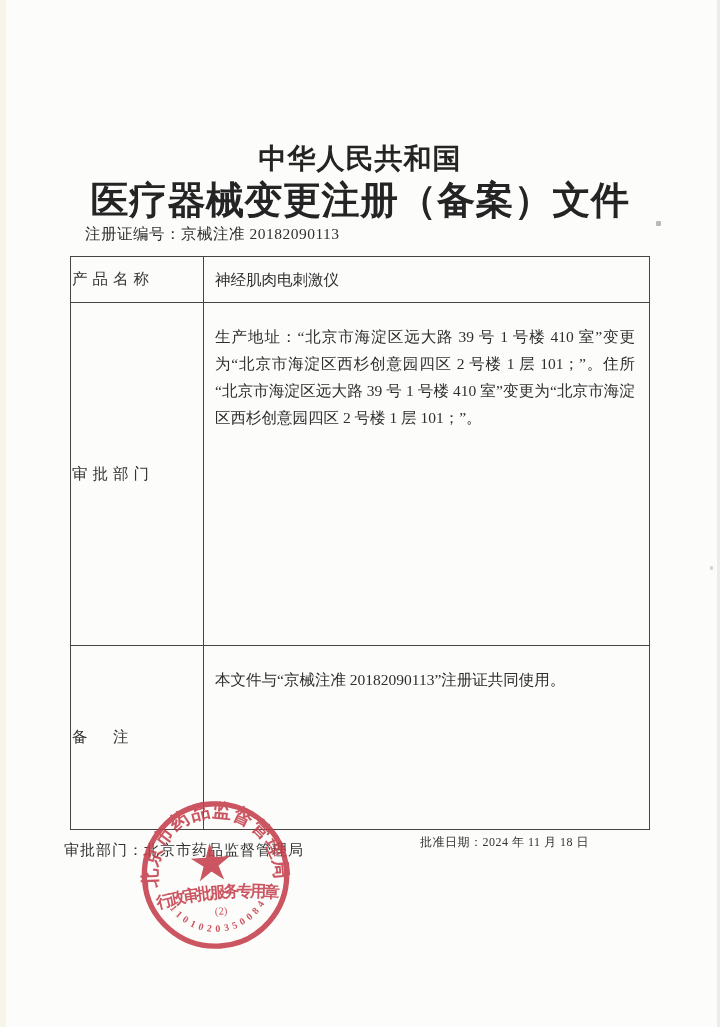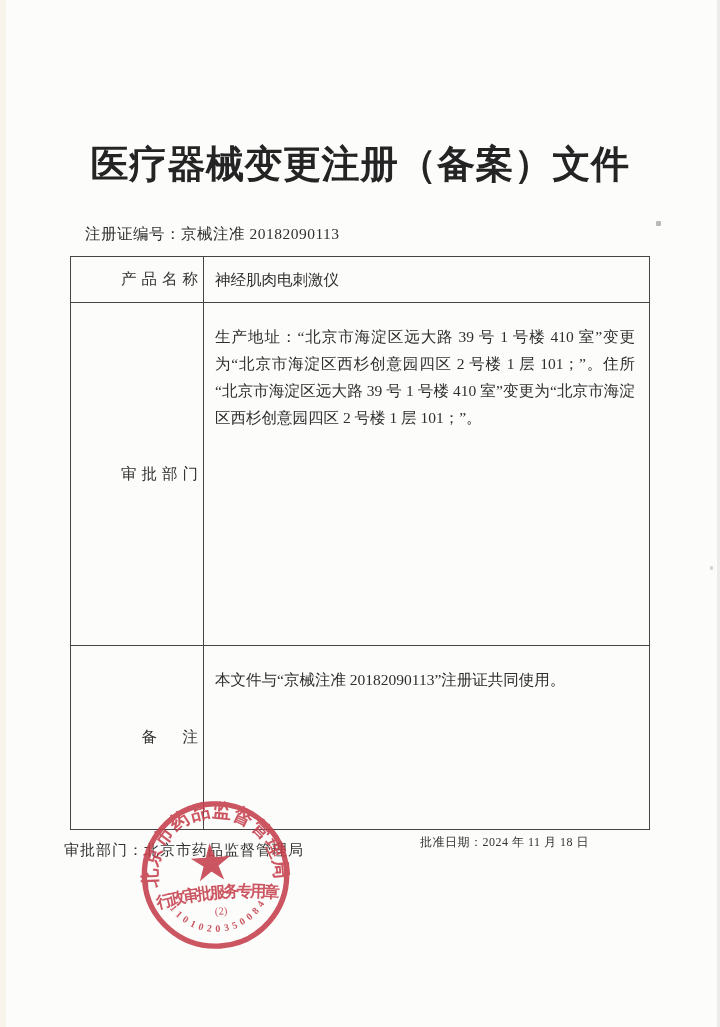--- a/index.html
+++ b/index.html
@@ -45,23 +45,23 @@
   table.info-table {
     position: absolute; left: 70px; top: 256px;
     width: 580px; border-collapse: collapse; table-layout: fixed;
   }
   .info-table td {
     border: 1.5px solid #454545;
     vertical-align: top;
   }
   .info-table col.label-col { width: 133px; }
   .info-table td.label-cell {
-    text-align: right; vertical-align: middle;
+    text-align: left; vertical-align: middle;
     font-size: 15.5px; letter-spacing: 5px; color: #333;
-    padding-left: 15px;
+    padding-left: 1px;
   }
   .info-table td.value-cell {
     padding: 20px 14px 6px 11px;
     font-size: 15.5px; line-height: 27px; color: #2e2e2e;
     text-align: justify;
   }
   tr.row-product { height: 46px; }
   tr.row-product td.value-cell { vertical-align: middle; padding-top: 2px; padding-bottom: 2px; }
   tr.row-change { height: 343px; }
   tr.row-remark { height: 184px; }
@@ -88,20 +88,21 @@
 <body>
 
 <div class="page">
 
   <div class="edge-strip-left"></div>
   <div class="edge-strip-right"></div>
   <div class="speck speck1"></div>
   <div class="speck speck2"></div>
 
   <div class="title-block">
+    <div class="title-line1">中华人民共和国</div>
     <div class="title-line2">医疗器械变更注册（备案）文件</div>
   </div>
 
   <div class="reg-line">注册证编号：京械注准 20182090113</div>
 
   <table class="info-table">
     <colgroup>
         <col class="label-col">
         <col>
       </colgroup>

